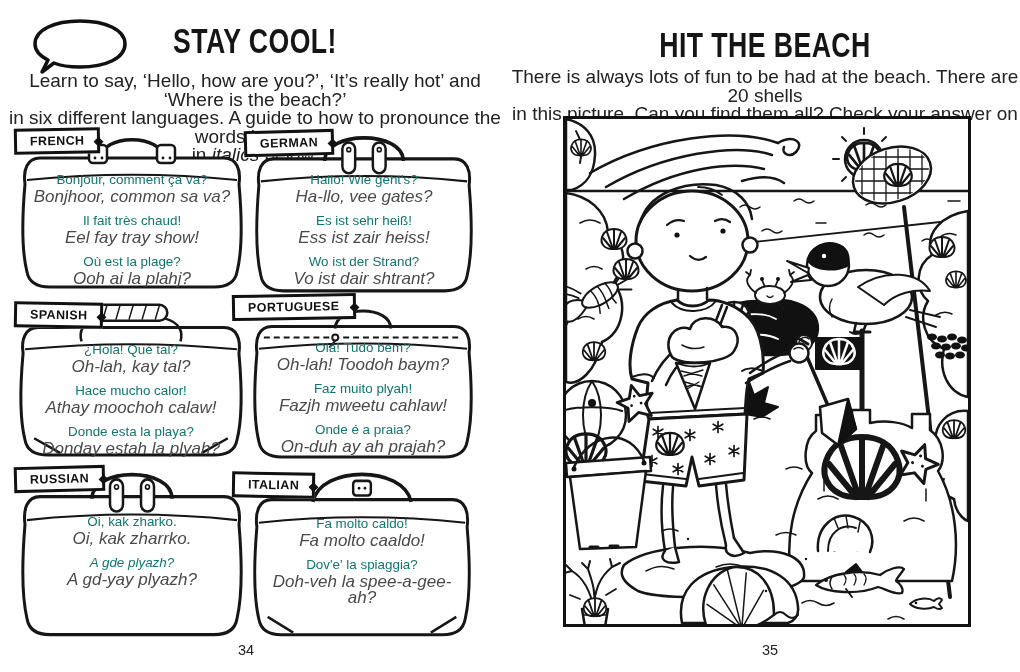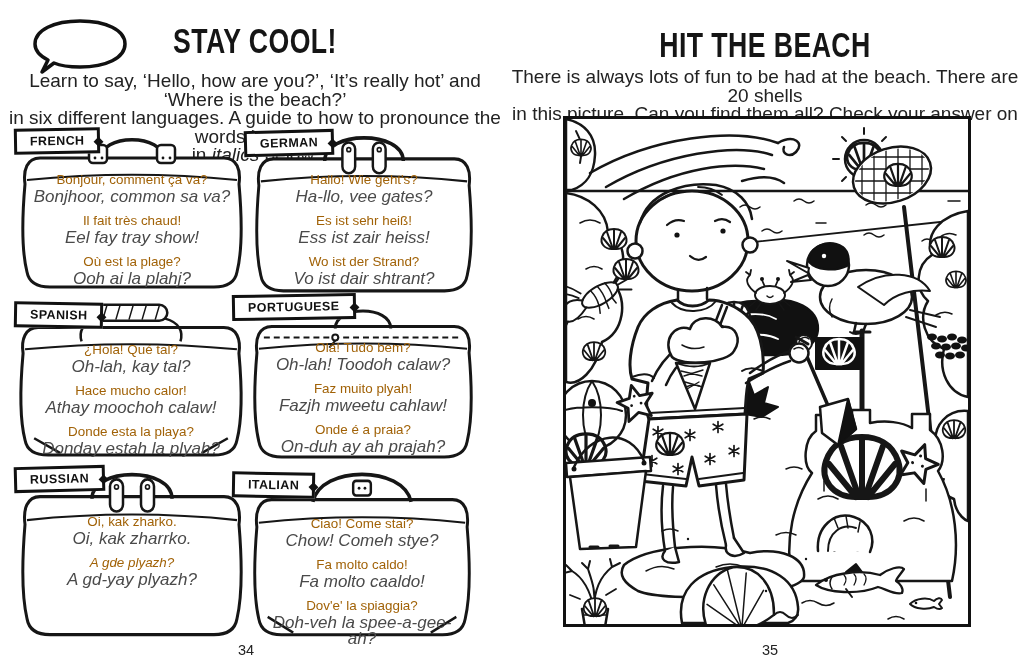--- a/index.html
+++ b/index.html
@@ -18,21 +18,21 @@
   .bubble{position:absolute;left:30px;top:18px;width:100px;height:58px;}
 
   .card{position:absolute;}
   .case-svg{position:absolute;left:0;top:0;width:100%;height:100%;}
   .tag{position:absolute;background:#fff;border:3px solid #111;font-weight:700;
        font-size:12.5px;letter-spacing:.4px;padding:3px 13px;color:#111;z-index:3;}
   .tag .pin{position:absolute;right:-5px;top:40%;width:7px;height:7px;background:#111;
        transform:rotate(45deg);}
   .case-text{position:absolute;left:14px;right:14px;top:50px;text-align:center;z-index:2;}
   .grp{margin-bottom:8px;}
-  .ph{margin:0;font-size:13.4px;line-height:16.5px;color:#a16207;}
+  .ph{margin:0;font-size:13.4px;line-height:16.5px;color:#0f766e;}
   .pr{margin:0;font-size:17px;line-height:16.5px;color:#4a4a4a;font-style:italic;}
   .also-italic{font-style:italic;}
 
   .pagenum{position:absolute;bottom:14px;font-size:14.5px;color:#222;}
   .scene{position:absolute;left:53px;top:116px;width:408px;height:511px;border:3px solid #111;
          box-sizing:border-box;background:#fff;}
   .scene svg{display:block;width:100%;height:100%;}
   .defs{position:absolute;width:0;height:0;overflow:hidden;}
 </style>
 </head>
@@ -192,21 +192,21 @@
       <svg class="case-svg" viewBox="0 0 228 170" preserveAspectRatio="none">
         <use href="#case-body"></use>
           <use href="#h-zip"></use>
       </svg>
       <div class="tag" style="left:-18px;top:4px;transform:rotate(-1deg);">
         <span>PORTUGUESE</span><span class="pin"></span>
       </div>
       <div class="case-text">
         <div class="grp">
             <p class="ph">Olá! Tudo bem?</p>
-            <p class="pr">Oh-lah! Toodoh calaw?</p>
+            <p class="pr">Oh-lah! Toodoh baym?</p>
           </div>
         <div class="grp">
             <p class="ph">Faz muito plyah!</p>
             <p class="pr">Fazjh mweetu cahlaw!</p>
           </div>
         <div class="grp">
             <p class="ph">Onde é a praia?</p>
             <p class="pr">On-duh ay ah prajah?</p>
           </div>
       </div>
@@ -235,24 +235,20 @@
     <div class="card" style="left:250px;top:462px;width:224px;height:178px">
       <svg class="case-svg" viewBox="0 0 228 170" preserveAspectRatio="none">
         <use href="#case-body"></use>
           <use href="#corner-guards"></use>
           <use href="#h-archwide"></use>
       </svg>
       <div class="tag" style="left:-18px;top:10px;transform:rotate(1deg);">
         <span>ITALIAN</span><span class="pin"></span>
       </div>
       <div class="case-text" style="top:54px;">
-        <div class="grp">
-            <p class="ph">Ciao! Come stai?</p>
-            <p class="pr">Chow! Comeh stye?</p>
-          </div>
         <div class="grp">
             <p class="ph">Fa molto caldo!</p>
             <p class="pr">Fa molto caaldo!</p>
           </div>
         <div class="grp">
             <p class="ph">Dov'e' la spiaggia?</p>
             <p class="pr">Doh-veh la spee-a-gee-ah?</p>
           </div>
       </div>
     </div>

